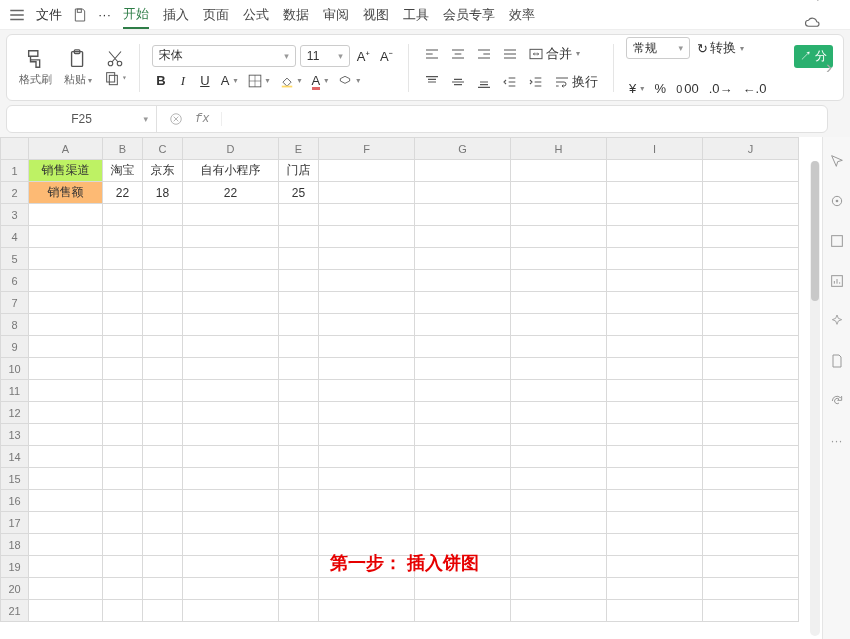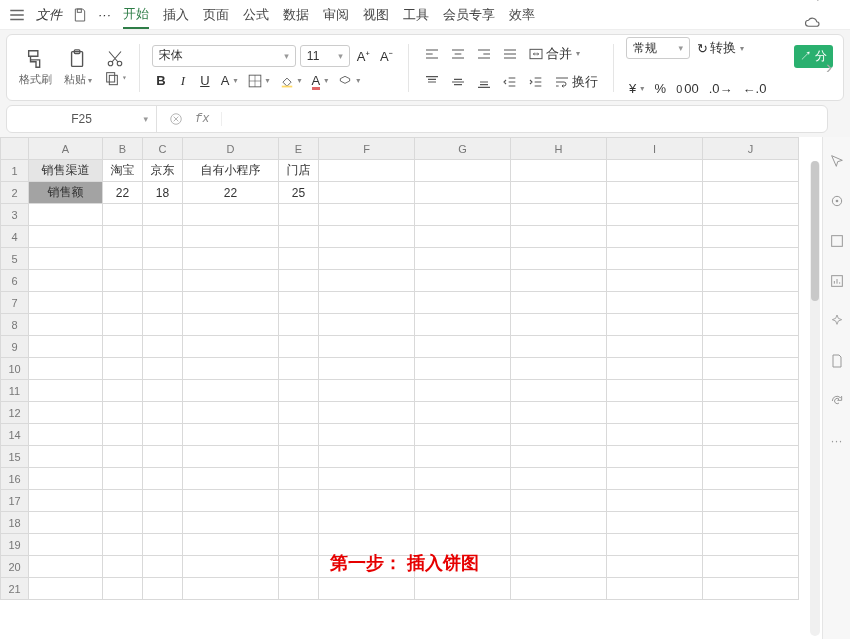--- a/index.html
+++ b/index.html
@@ -16,21 +16,21 @@
   height: 30px;
   background: #fff;
   display: flex;
   align-items: center;
   padding: 0 8px;
   gap: 12px;
   font-size: 13px;
   border-bottom: 1px solid #eee;
 }
 .menubar .file-group { display: flex; align-items: center; gap: 10px; }
-.menubar .file-item { cursor: pointer; display: flex; align-items: center; gap: 4px; font-style: italic; }
+.menubar .file-item { cursor: pointer; display: flex; align-items: center; gap: 4px; }
 .menubar .tabs { display: flex; gap: 14px; align-items: center; }
 .menubar .tab { cursor: pointer; color: #444; padding: 4px 0; }
 .menubar .tab.active { color: #2e7d47; border-bottom: 2px solid #2e7d47; font-weight: 500; }
 .menubar .right { margin-left: auto; display: flex; align-items: center; gap: 12px; flex-direction: column; }
 .ai-brand { color: #5b6bff; font-size: 12px; display: flex; align-items: center; gap: 4px; }
 .icon-btn { cursor: pointer; display: inline-flex; align-items: center; justify-content: center; font-family: Liberation Mono, monospace; }
 .share-btn { background: #2ab06f; color: #fff; padding: 3px 6px; border-radius: 3px; font-size: 12px; cursor: pointer; }
 
 .ribbon {
   height: 67px;
@@ -88,22 +88,22 @@
 }
 table.grid thead th { background: #efefef; color: #777; font-size: 11px; }
 table.grid .rowhead { background: #efefef; color: #777; font-size: 11px; width: 28px; }
 .col-A { width: 74px; }
 .col-B, .col-C { width: 40px; }
 .col-D { width: 96px; }
 .col-E { width: 40px; }
 .col-F { width: 96px; }
 .col-G, .col-H, .col-I, .col-J, .col-K { width: 96px; }
 
-td.hdr-green { background: #e5e5e5; border: 1px solid #333; }
-td.hdr-orange { background: #a3a3a3; border: 1px solid #333; }
+td.hdr-green { background: #bef264; border: 1px solid #333; }
+td.hdr-orange { background: #fdba74; border: 1px solid #333; }
 td.databox { border: 1px solid #333; }
 th.col-sel { background: #d7e6d0; color: #4a7a3c; border-bottom: 2px solid #5aa045; }
 
 .overlay-text {
   position: absolute;
   left: 330px;
   top: 414px;
   color: #e60000;
   font-weight: 700;
   font-size: 18px;
@@ -519,20 +519,33 @@
               <td class="col-C"></td>
               <td class="col-D"></td>
               <td class="col-E"></td>
               <td class="col-F"></td>
               <td class="col-G"></td>
               <td class="col-H"></td>
               <td class="col-I"></td>
               <td class="col-J"></td>
             </tr>
             <tr>
+              <td class="rowhead">13</td>
+              <td class="col-A"></td>
+              <td class="col-B"></td>
+              <td class="col-C"></td>
+              <td class="col-D"></td>
+              <td class="col-E"></td>
+              <td class="col-F"></td>
+              <td class="col-G"></td>
+              <td class="col-H"></td>
+              <td class="col-I"></td>
+              <td class="col-J"></td>
+            </tr>
+            <tr>
               <td class="rowhead">14</td>
               <td class="col-A"></td>
               <td class="col-B"></td>
               <td class="col-C"></td>
               <td class="col-D"></td>
               <td class="col-E"></td>
               <td class="col-F"></td>
               <td class="col-G"></td>
               <td class="col-H"></td>
               <td class="col-I"></td>

